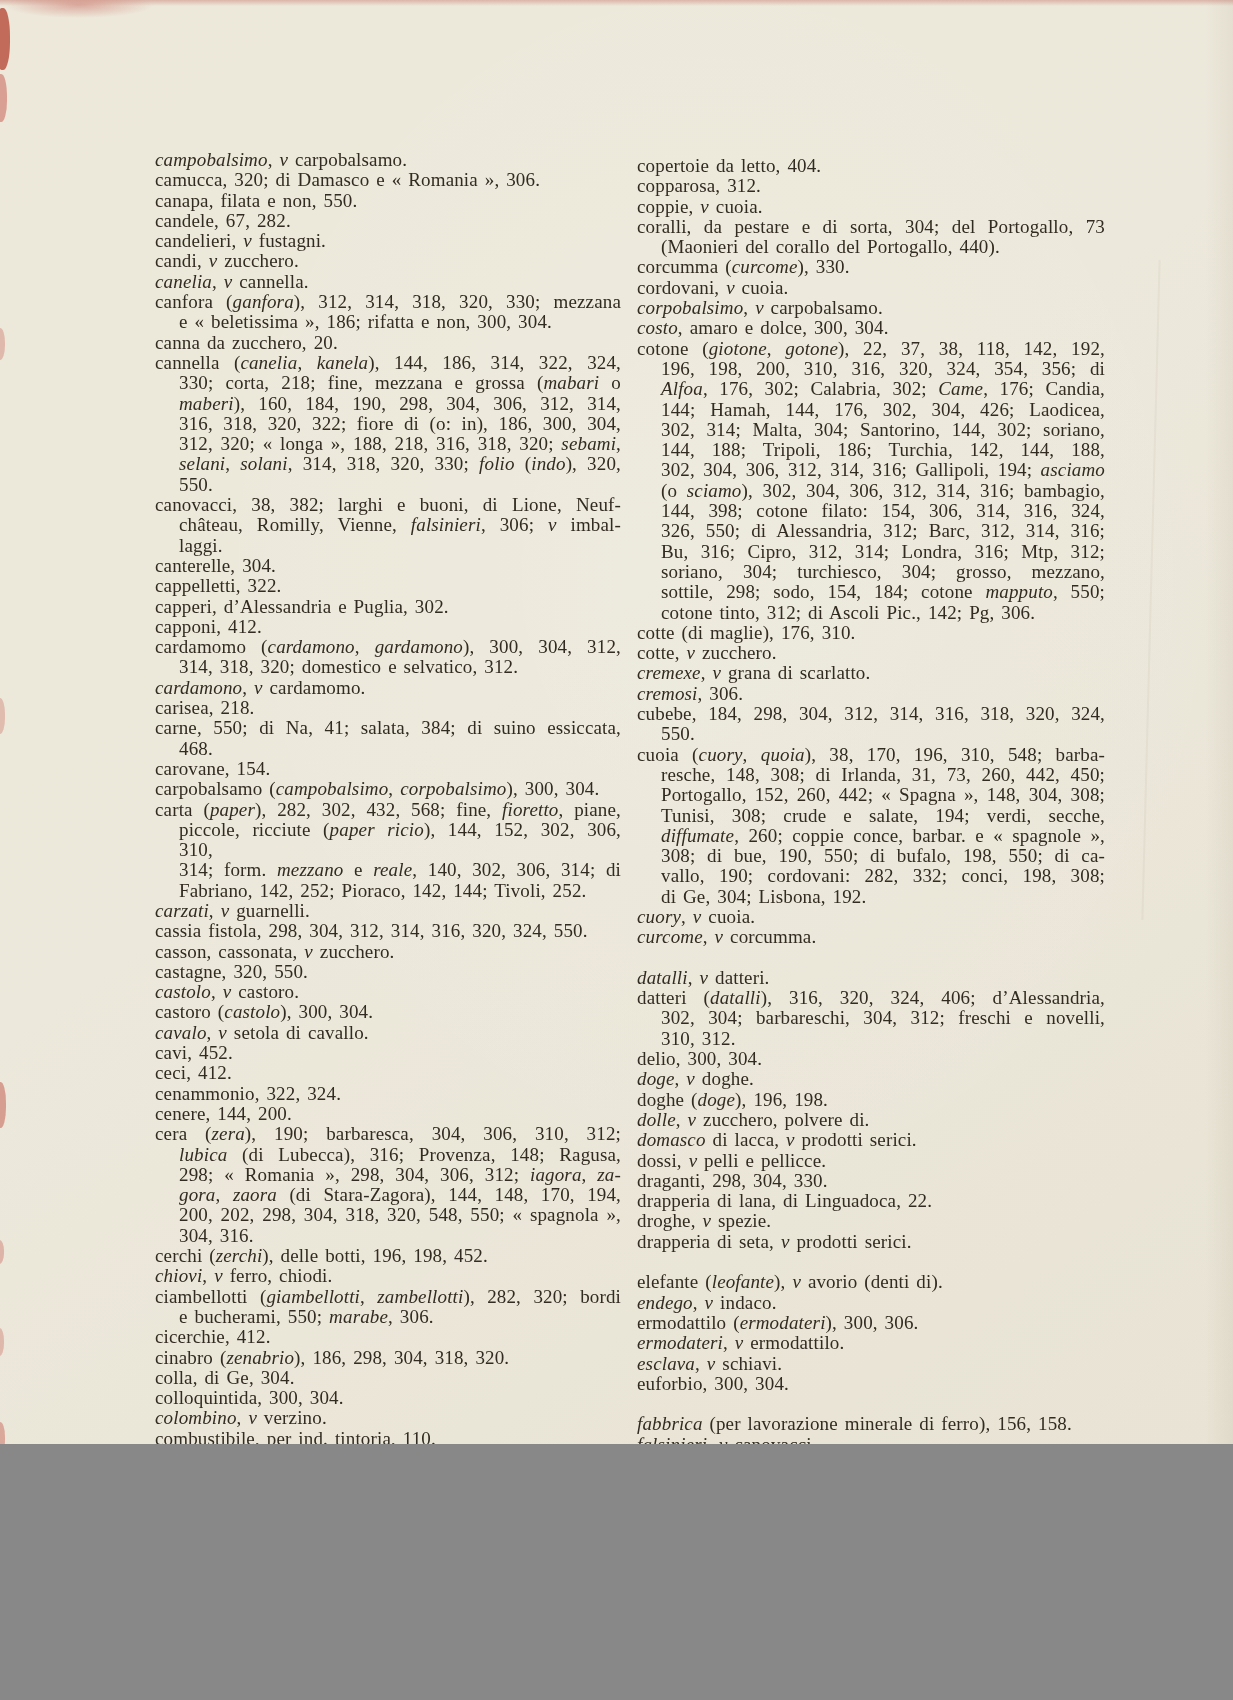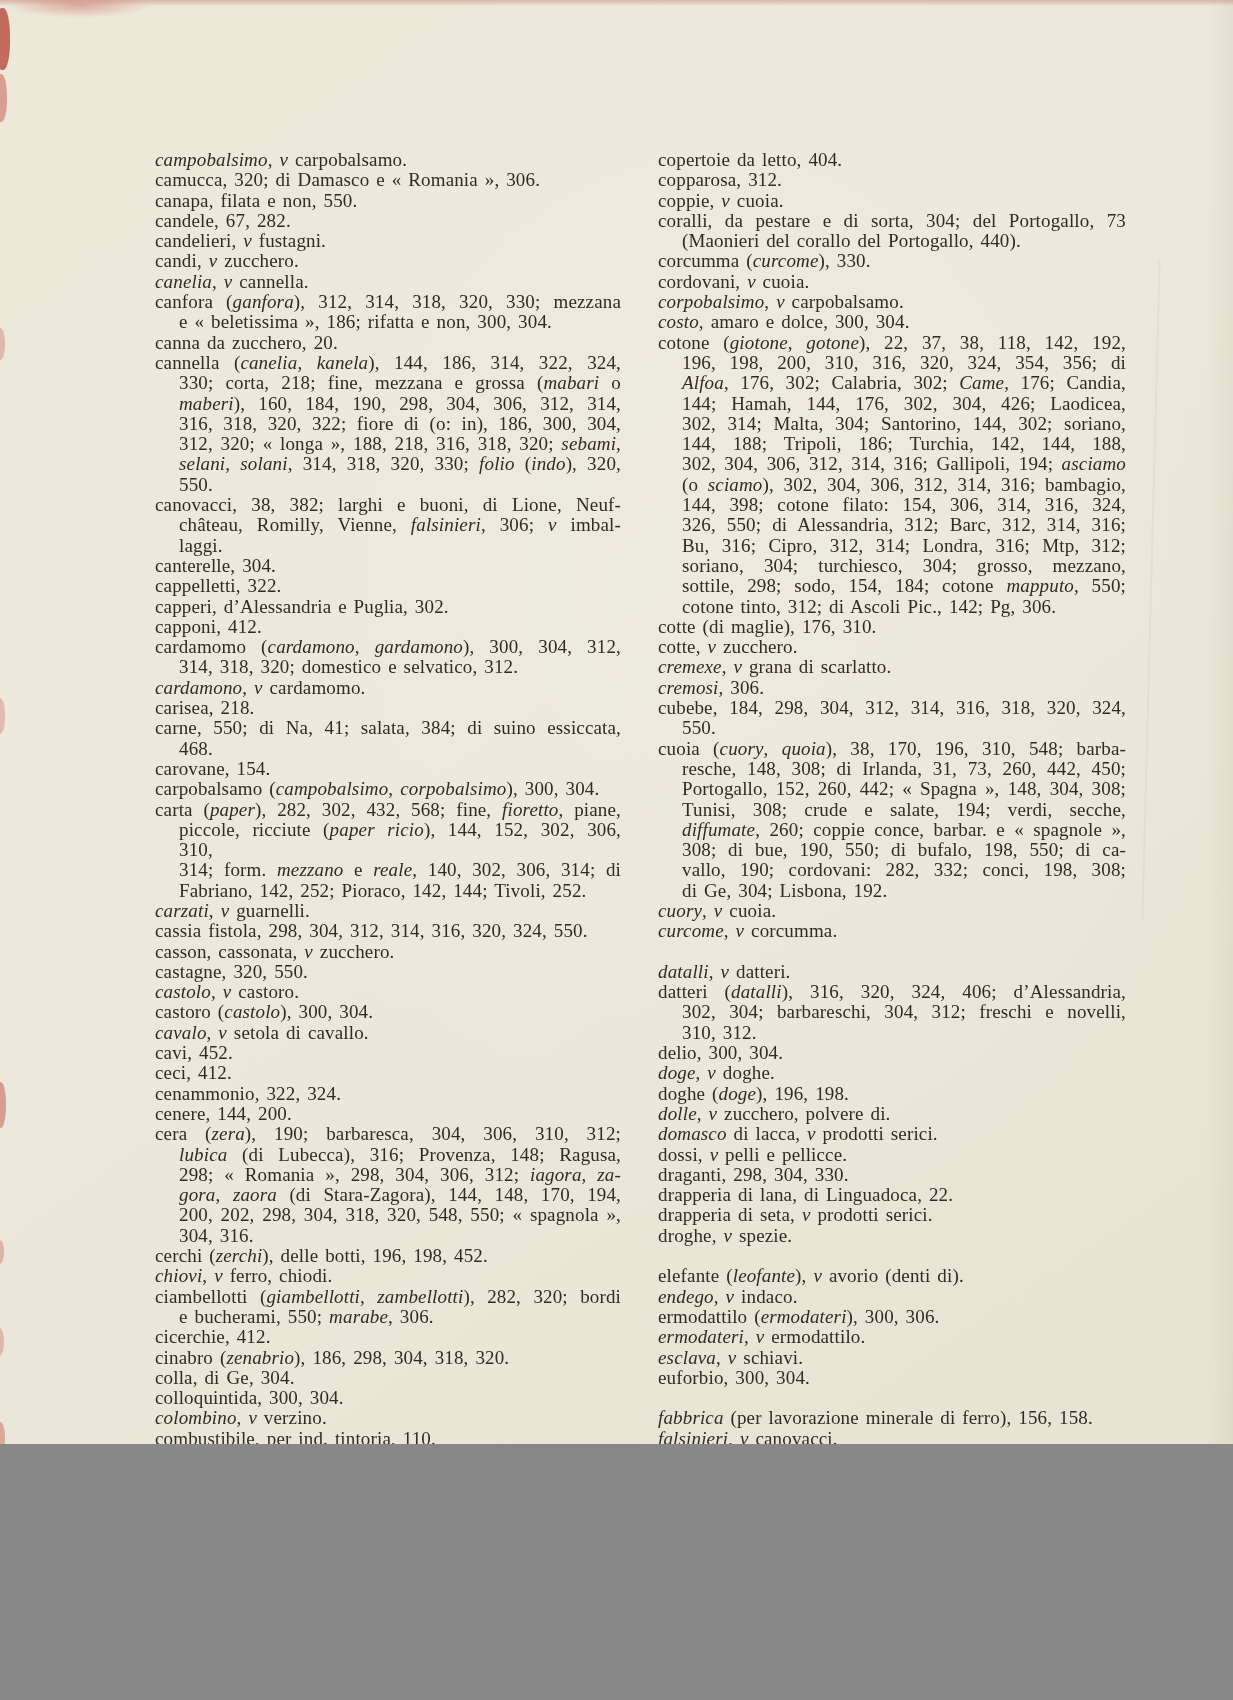--- a/index.html
+++ b/index.html
@@ -18,21 +18,21 @@
     overflow:hidden;
     font-family:"Liberation Serif","DejaVu Serif",serif;
     color:var(--ink);
   }
   .col{
     position:absolute;top:150px;
     font-size:19px;line-height:20.3px;
     word-spacing:2px;letter-spacing:.15px;
   }
   .col-left{left:155px;width:466px;}
-  .col-right{left:658px;width:468px;}
+  .col-right{left:637px;width:468px;margin-top:6px;}
   .entry{margin:0;}
   .entry.gap{margin-top:20.3px;}
   .line{white-space:normal;}
   .line.cont{padding-left:24px;}
   .line.j{text-align:justify;text-align-last:justify;}
   .line i{font-style:italic;}
   .page-number{
     position:absolute;top:1524px;left:640px;
     font-size:22px;font-style:italic;
     letter-spacing:1.5px;color:#2c251a;
@@ -334,24 +334,24 @@
       <div class="entry">
         <div class="line">dossi, <i>v</i> pelli e pellicce.</div>
       </div>
       <div class="entry">
         <div class="line">draganti, 298, 304, 330.</div>
       </div>
       <div class="entry">
         <div class="line">drapperia di lana, di Linguadoca, 22.</div>
       </div>
       <div class="entry">
+        <div class="line">droghe, <i>v</i> spezie.</div>
+      </div>
+      <div class="entry">
         <div class="line">drapperia di seta, <i>v</i> prodotti serici.</div>
-      </div>
-      <div class="entry">
-        <div class="line">droghe, <i>v</i> spezie.</div>
       </div>
       <div class="entry gap">
         <div class="line">elefante (<i>leofante</i>), <i>v</i> avorio (denti di).</div>
       </div>
       <div class="entry">
         <div class="line"><i>endego</i>, <i>v</i> indaco.</div>
       </div>
       <div class="entry">
         <div class="line">ermodattilo (<i>ermodateri</i>), 300, 306.</div>
       </div>

